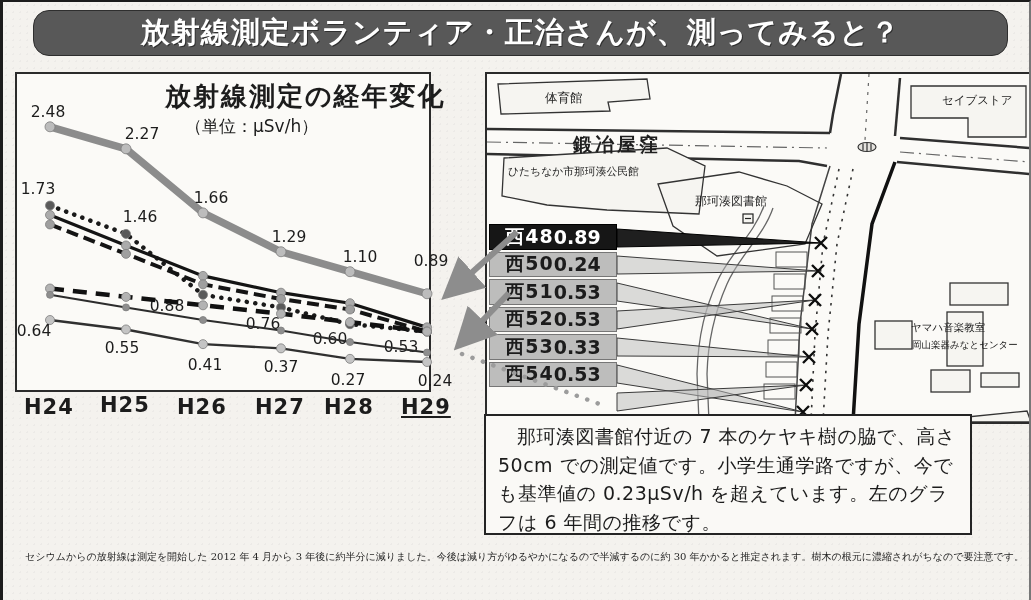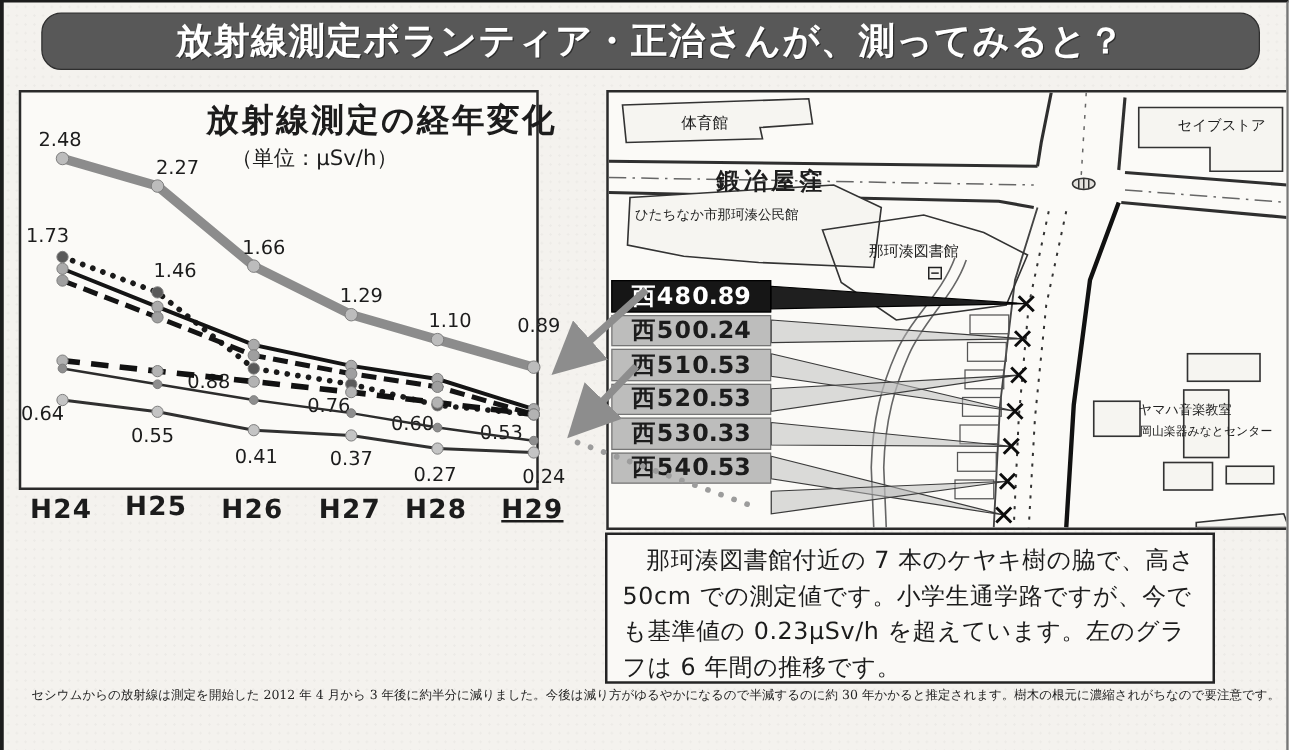--- a/index.html
+++ b/index.html
@@ -39,21 +39,21 @@
   .m-table{position:absolute;left:2px;top:150px;width:128px;}
   .trow{
     height:25.5px;margin-bottom:2px;display:flex;align-items:center;justify-content:center;
     padding:0 7px;background:rgba(178,178,178,.85);border:1px solid rgba(60,60,60,.55);
     font-size:19px;font-weight:bold;box-sizing:border-box;
   }
   .trow.dark{background:#161616;color:#fff;border-color:#000;}
   .tid{letter-spacing:1px;}
   
   .info-box{
-    position:absolute;left:481px;top:424px;width:488px;height:121px;box-sizing:border-box;
+    position:absolute;left:481px;top:412px;width:488px;height:121px;box-sizing:border-box;
     border:2px solid #242424;background:#faf9f6;padding:6px 12px 0 12px;
   }
   .info-box p{margin:0;font-size:19px;line-height:1.5;letter-spacing:.5px;text-indent:1em;}
   .notes-box{
     position:absolute;left:6px;top:446px;width:462px;height:92px;box-sizing:border-box;
     border:2.4px dotted #3a3a3a;background:#f8f7f4;padding:5px 10px;
     font-size:16.5px;line-height:1.62;
   }
   .n-indent{padding-left:1.1em;}
   .footer{

